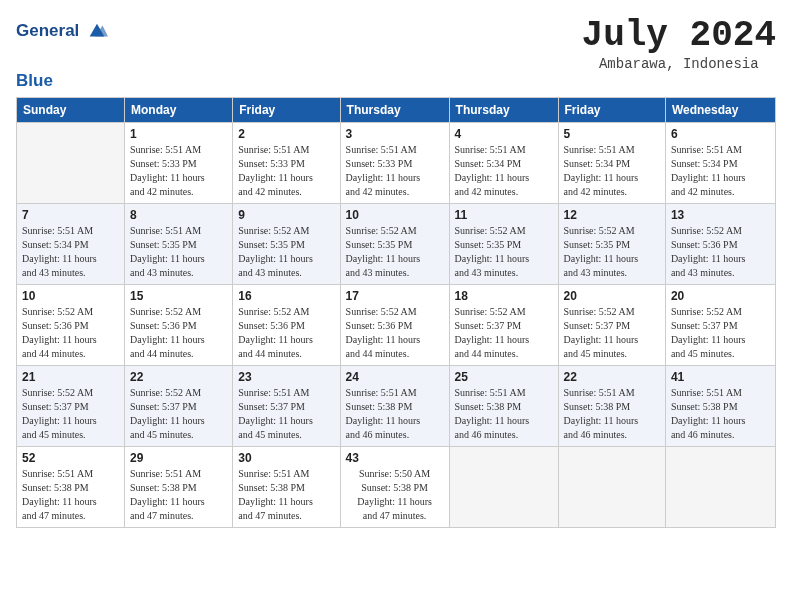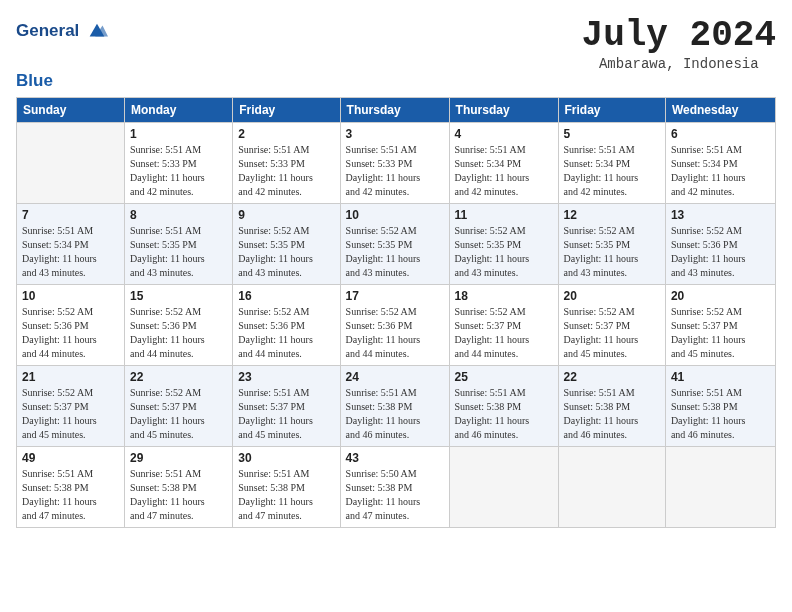--- a/index.html
+++ b/index.html
@@ -328,21 +328,21 @@
           <td>
             <span class="day-num">41</span>
             <div class="day-info" style="white-space: pre-line;">Sunrise: 5:51 AM
 Sunset: 5:38 PM
 Daylight: 11 hours
 and 46 minutes.</div>
           </td>
         </tr>
         <tr>
           <td>
-            <span class="day-num">49</span>
+            <span class="day-num">52</span>
             <div class="day-info" style="white-space: pre-line;">Sunrise: 5:51 AM
 Sunset: 5:38 PM
 Daylight: 11 hours
 and 47 minutes.</div>
           </td>
           <td>
             <span class="day-num">29</span>
             <div class="day-info" style="white-space: pre-line;">Sunrise: 5:51 AM
 Sunset: 5:38 PM
 Daylight: 11 hours
@@ -350,21 +350,21 @@
           </td>
           <td>
             <span class="day-num">30</span>
             <div class="day-info" style="white-space: pre-line;">Sunrise: 5:51 AM
 Sunset: 5:38 PM
 Daylight: 11 hours
 and 47 minutes.</div>
           </td>
           <td>
             <span class="day-num">43</span>
-            <div class="day-info" style="white-space: pre-line;">Sunrise: 5:50 AM
+            <div class="day-info" style="white-space: pre-line; text-align: center;">Sunrise: 5:50 AM
 Sunset: 5:38 PM
 Daylight: 11 hours
 and 47 minutes.</div>
           </td>
           <td class="empty"></td>
           <td class="empty"></td>
           <td class="empty"></td>
         </tr>
       </tbody>
   </table>

